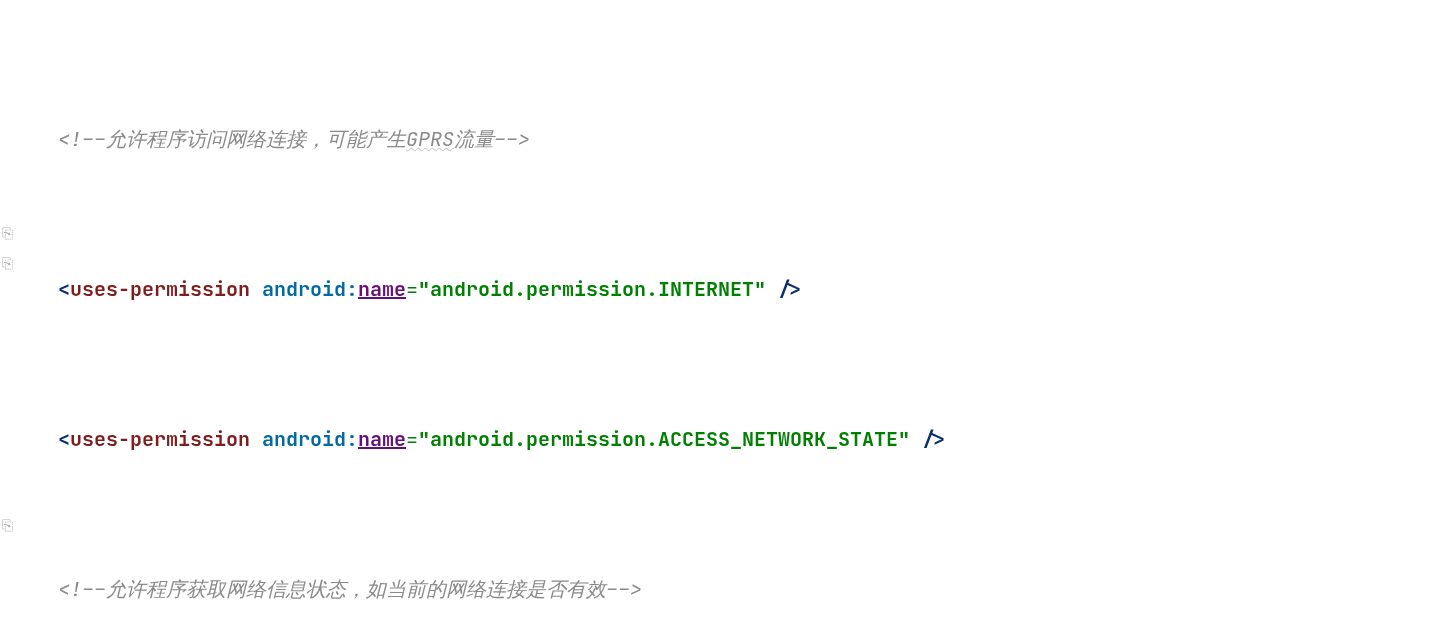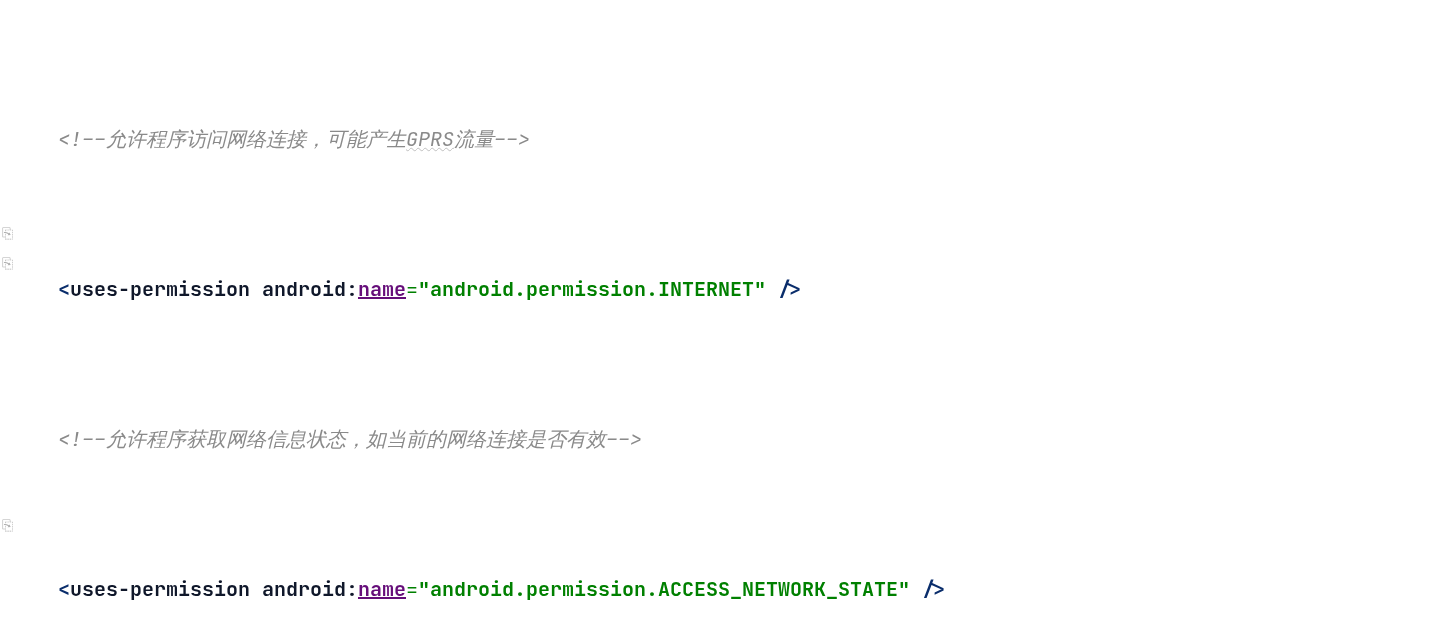--- a/index.html
+++ b/index.html
@@ -31,22 +31,22 @@
     font-size: 14px;
   }
   .code {
     position: absolute;
     left: 58px;
     top: 4px;
   }
   .line { height: 30px; }
   .c-comment { color: #8a8a8a; font-style: italic; }
   .c-bracket { color: #0a2d6b; font-weight: 700; }
-  .c-tag { color: #0f172a; font-weight: 700; }
-  .c-attr-ns { color: #0f172a; font-weight: 700; }
+  .c-tag { color: #7f1d1d; font-weight: 700; }
+  .c-attr-ns { color: #0369a1; font-weight: 700; }
   .c-attr-name { color: #660e7a; font-weight: 700; text-decoration: underline; }
   .c-eq { color: #008000; }
   .c-string { color: #008000; font-weight: 700; }
   .c-closer { color: #0a2d6b; font-weight: 700; }
   .wavy {
     text-decoration-line: underline;
     text-decoration-style: wavy;
     text-decoration-color: #c0c0c0;
     text-decoration-thickness: 1px;
   }
@@ -64,24 +64,24 @@
 
   <div class="code">
 
     
     <div class="line"><span class="c-comment"><span>&lt;!––</span><span>允许程序访问网络连接，可能产生</span><span class="wavy">GPRS</span><span>流量––&gt;</span></span></div>
 
     
     <div class="line"><span class="c-bracket">&lt;</span><span class="c-tag">uses-permission</span><span> </span><span class="c-attr-ns">android</span><span class="c-attr-ns">:</span><span class="c-attr-name">name</span><span class="c-eq">=</span><span class="c-string"><span>"</span><span>android.permission.INTERNET</span><span>"</span></span><span class="c-closer"> /&gt;</span></div>
 
     
-    <div class="line"><span class="c-comment">&lt;!––允许程序获取网络信息状态，如当前的网络连接是否有效––&gt;</span></div>
+    <div class="line"><span class="c-bracket">&lt;</span><span class="c-tag">uses-permission</span><span> </span><span class="c-attr-ns">android</span><span class="c-attr-ns">:</span><span class="c-attr-name">name</span><span class="c-eq">=</span><span class="c-string"><span>"</span><span>android.permission.ACCESS_NETWORK_STATE</span><span>"</span></span><span class="c-closer"> /&gt;</span></div>
 
     
-    <div class="line"><span class="c-bracket">&lt;</span><span class="c-tag">uses-permission</span><span> </span><span class="c-attr-ns">android</span><span class="c-attr-ns">:</span><span class="c-attr-name">name</span><span class="c-eq">=</span><span class="c-string"><span>"</span><span>android.permission.ACCESS_NETWORK_STATE</span><span>"</span></span><span class="c-closer"> /&gt;</span></div>
+    <div class="line"><span class="c-comment">&lt;!––允许程序获取网络信息状态，如当前的网络连接是否有效––&gt;</span></div>
 
     
     
 
     
     
 
     
     
 

